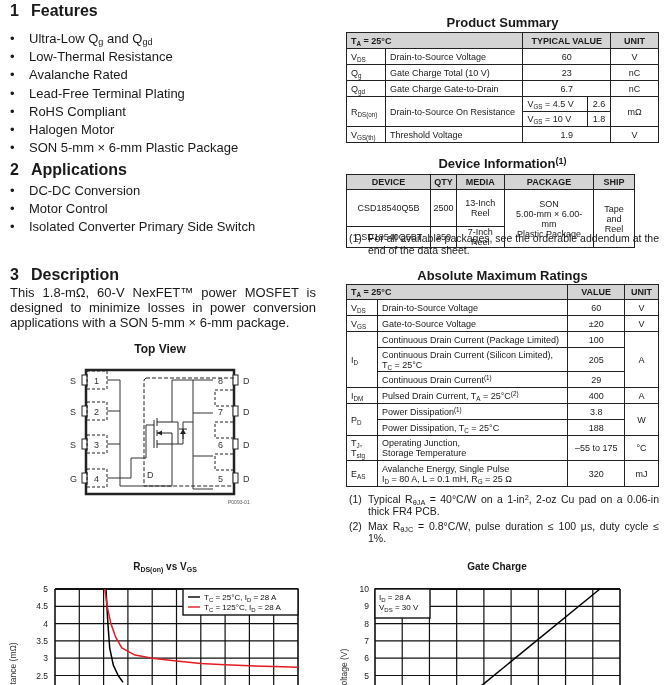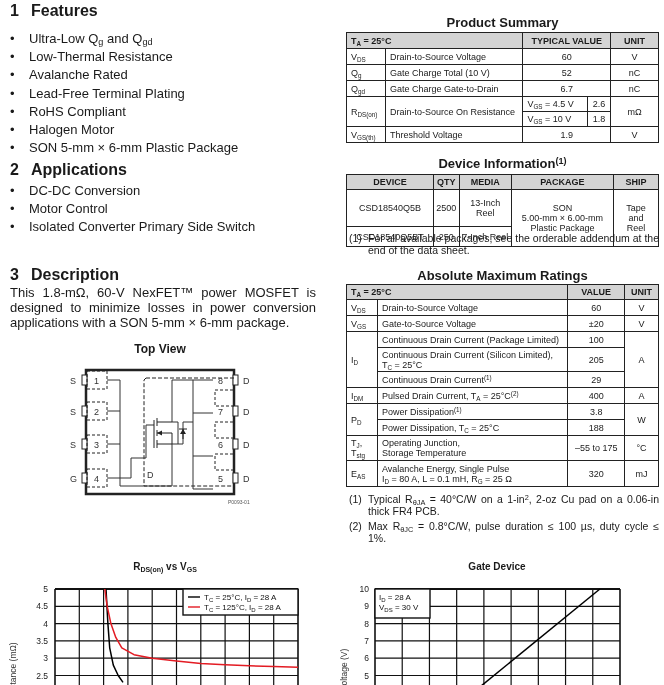--- a/index.html
+++ b/index.html
@@ -121,21 +121,21 @@
   </tr>
   <tr style="height:16px;">
     <td><span>V</span><sub>DS</sub></td>
     <td>Drain-to-Source Voltage</td>
     <td colspan="2" class="c">60</td>
     <td class="c">V</td>
   </tr>
   <tr style="height:16px;">
     <td><span>Q</span><sub>g</sub></td>
     <td>Gate Charge Total (10 V)</td>
-    <td colspan="2" class="c">52</td>
+    <td colspan="2" class="c">23</td>
     <td class="c">nC</td>
   </tr>
   <tr style="height:16px;">
     <td><span>Q</span><sub>gd</sub></td>
     <td>Gate Charge Gate-to-Drain</td>
     <td colspan="2" class="c">6.7</td>
     <td class="c">nC</td>
   </tr>
   <tr style="height:15px;">
     <td rowspan="2"><span>R</span><sub>DS(on)</sub></td>
@@ -151,21 +151,21 @@
   <tr style="height:16px;">
     <td><span>V</span><sub>GS(th)</sub></td>
     <td>Threshold Voltage</td>
     <td colspan="2" class="c">1.9</td>
     <td class="c">V</td>
   </tr>
 </tbody>
   </table>
 
 <div class="tbl-title" style="left:346px;width:313px;top:156px;"><span>Device Information</span><sup>(1)</sup></div>
-<table style="left:346px;top:174px;width:313px;">
+<table style="left:346px;top:174px;width:289px;">
   <colgroup>
       <col style="width:87px">
       <col style="width:26px">
       <col style="width:52px">
       <col style="width:103px">
       <col style="width:45px">
     </colgroup>
   <tbody>
       <tr class="hdr" style="height:15px;">
     <td class="c">DEVICE</td>
@@ -302,21 +302,21 @@
     <polyline points="104.8,9.0 107.2,26.3 110.9,43.6 115.8,57.4 121.8,67.8 134.0,74.7 152.2,78.2 176.5,81.0 200.8,83.4 225.1,84.8 249.4,85.8 273.7,86.5 298.0,87.2" fill="none" stroke="#e31b23" stroke-width="1.5" stroke-linejoin="round"></polyline>
     <g>
       <rect x="183" y="9" width="115" height="26" fill="#fff" stroke="#111" stroke-width="1.4"></rect>
       <line x1="188" y1="17" x2="200" y2="17" stroke="#000000" stroke-width="1.4"></line>
       <text x="204" y="20" font-size="8" fill="#111"><tspan>T</tspan><tspan font-size="6" dy="2">C</tspan><tspan dy="-2"> = 25°C, I</tspan><tspan font-size="6" dy="2">D</tspan><tspan dy="-2"> = 28 A</tspan></text>
       <line x1="188" y1="27" x2="200" y2="27" stroke="#e31b23" stroke-width="1.4"></line>
       <text x="204" y="30" font-size="8" fill="#111"><tspan>T</tspan><tspan font-size="6" dy="2">C</tspan><tspan dy="-2"> = 125°C, I</tspan><tspan font-size="6" dy="2">D</tspan><tspan dy="-2"> = 28 A</tspan></text>
     </g>
   </svg>
 
-<div class="chart-title" style="left:330px;width:334px;top:561px;">Gate Device</div>
+<div class="chart-title" style="left:330px;width:334px;top:561px;">Gate Charge</div>
 <svg class="abs" id="chart1" style="left:330px;top:580px;" width="334" height="105">
     <line x1="45" y1="9" x2="45" y2="120" stroke="#111" stroke-width="1.6"></line>
     <line x1="72.22222222222223" y1="9" x2="72.22222222222223" y2="120" stroke="#111" stroke-width="1.2"></line>
     <line x1="99.44444444444444" y1="9" x2="99.44444444444444" y2="120" stroke="#111" stroke-width="1.2"></line>
     <line x1="126.66666666666667" y1="9" x2="126.66666666666667" y2="120" stroke="#111" stroke-width="1.2"></line>
     <line x1="153.88888888888889" y1="9" x2="153.88888888888889" y2="120" stroke="#111" stroke-width="1.2"></line>
     <line x1="181.11111111111111" y1="9" x2="181.11111111111111" y2="120" stroke="#111" stroke-width="1.2"></line>
     <line x1="208.33333333333334" y1="9" x2="208.33333333333334" y2="120" stroke="#111" stroke-width="1.2"></line>
     <line x1="235.55555555555554" y1="9" x2="235.55555555555554" y2="120" stroke="#111" stroke-width="1.2"></line>
     <line x1="262.77777777777777" y1="9" x2="262.77777777777777" y2="120" stroke="#111" stroke-width="1.2"></line>

